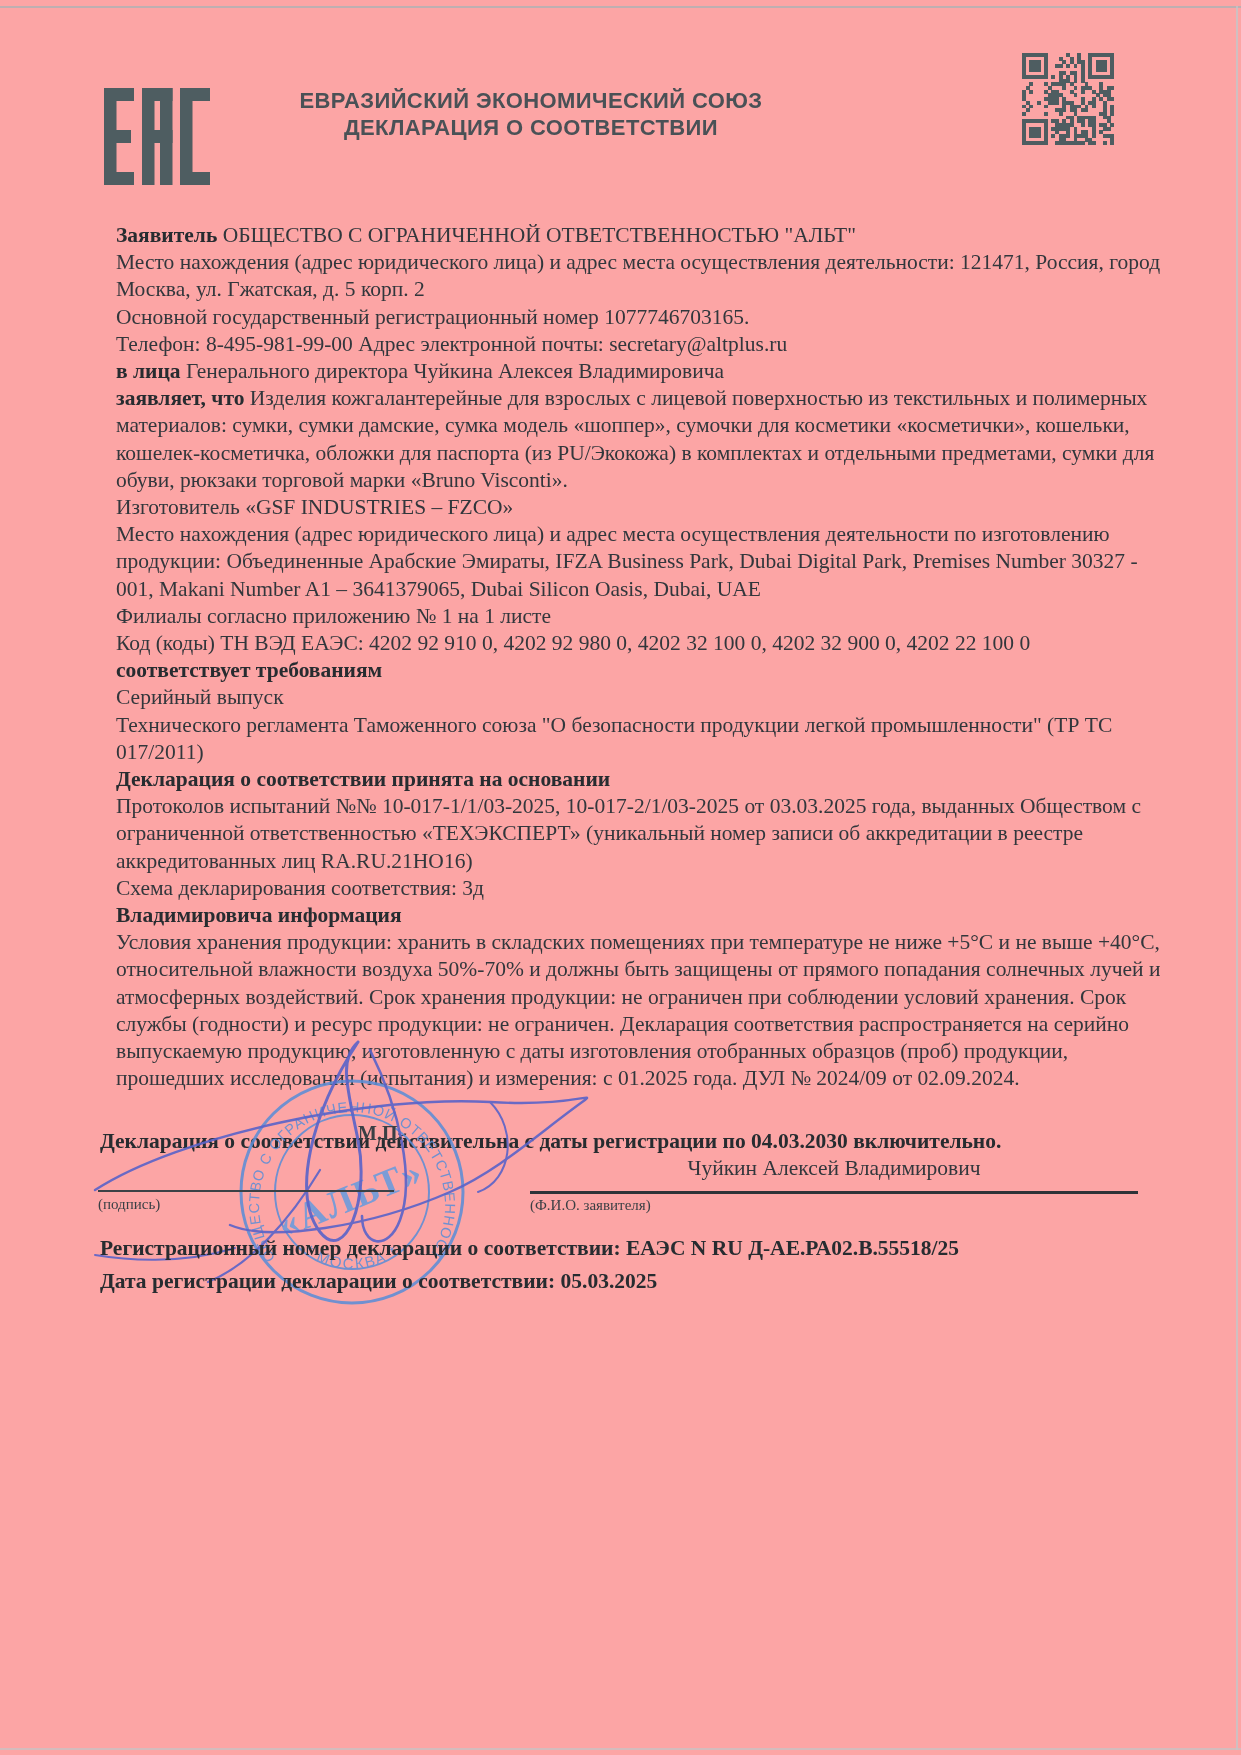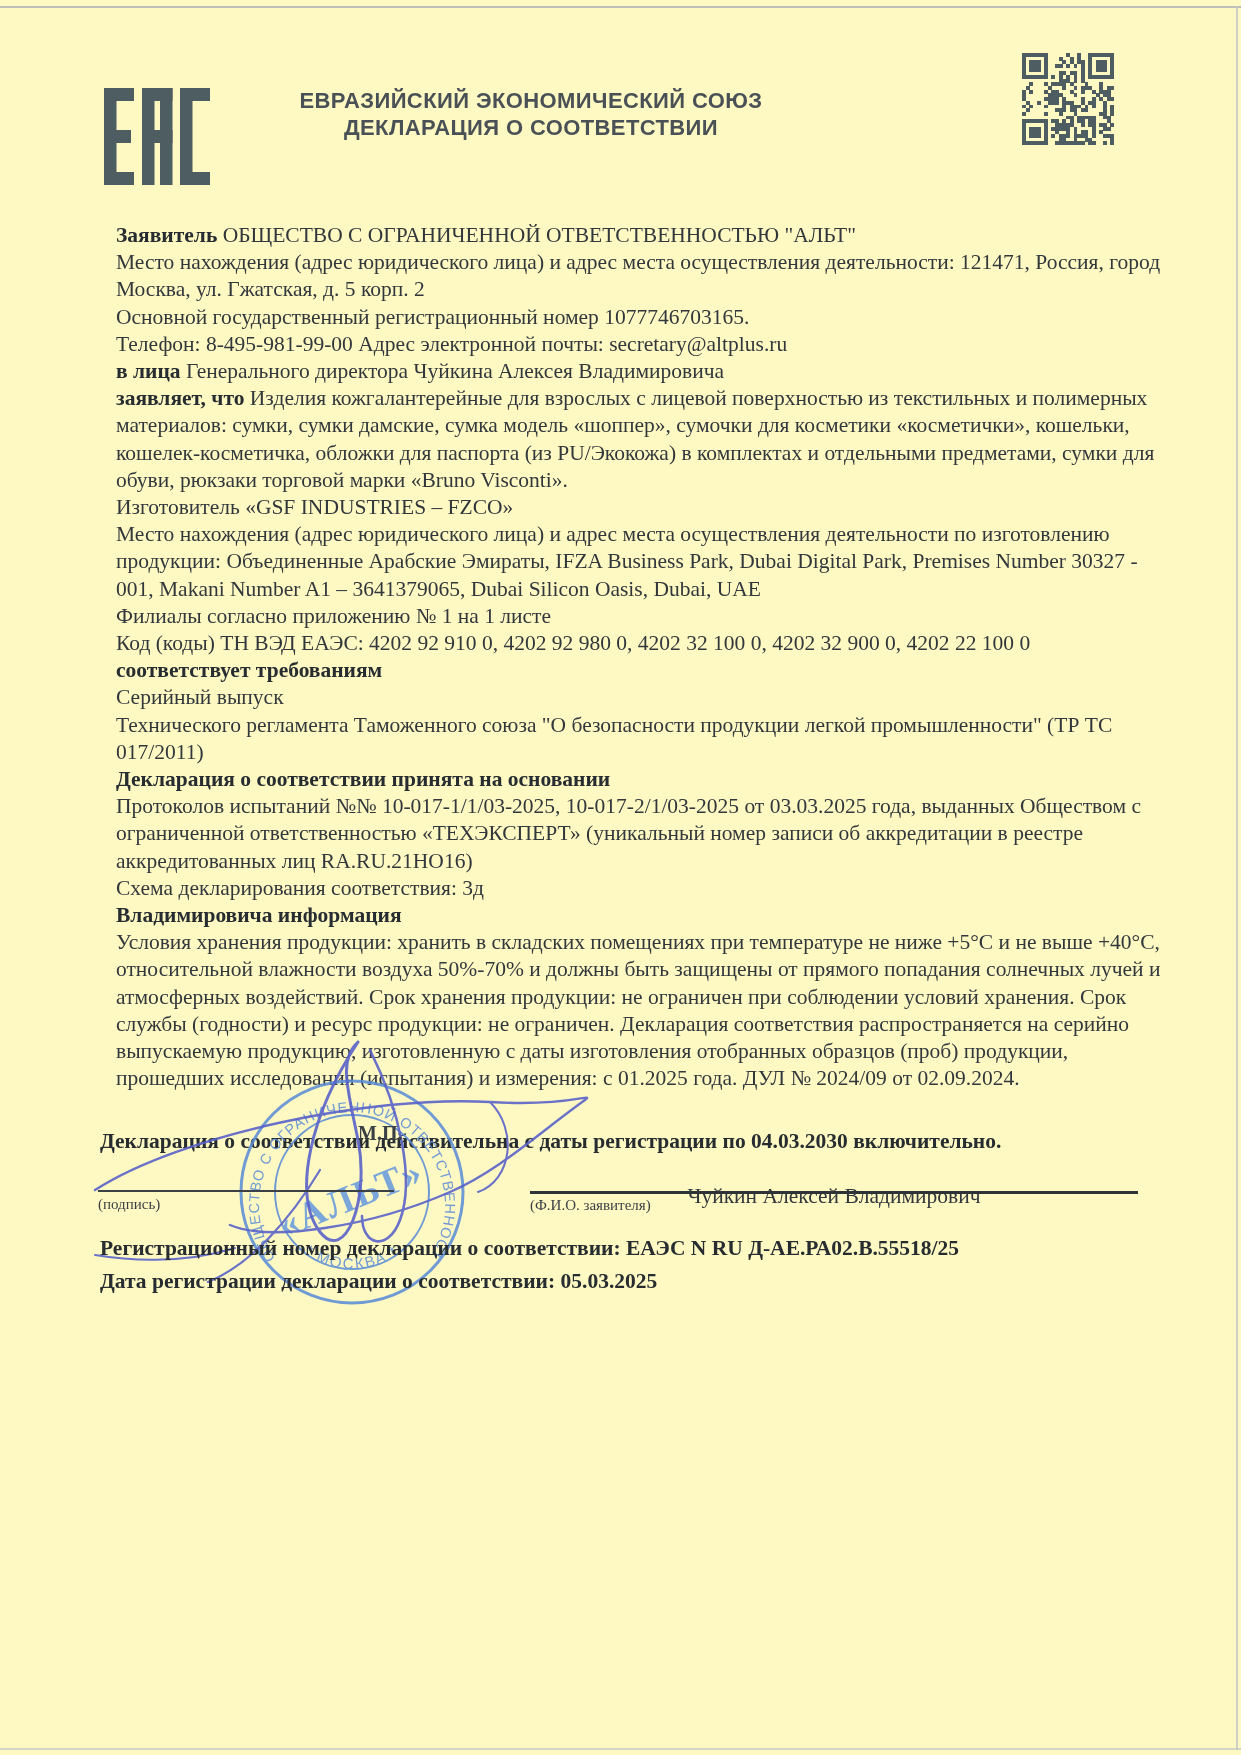--- a/index.html
+++ b/index.html
@@ -1,19 +1,19 @@
 <!DOCTYPE html>
 <html lang="ru"><head>
 <meta charset="utf-8">
 <style>
   html,body{margin:0;padding:0;background:#ffffff;}
   .page{
     position:relative;
     width:1241px;height:1755px;
-    background:#fef9c3;
+    background:#fca5a5;
     overflow:hidden;
     font-family:"Liberation Serif","DejaVu Serif",serif;
   }
   
   .edge-top{position:absolute;left:0;top:6px;width:1241px;height:2px;background:#aeb2b4;opacity:.8;}
   .edge-right{position:absolute;left:1236px;top:6px;width:2px;height:1744px;background:#c3c6c8;opacity:.8;}
   .edge-bottom{position:absolute;left:0;top:1748px;width:1241px;height:2px;background:#c3c6c8;opacity:.7;}
 
   .eac-logo{position:absolute;left:104px;top:88px;}
   .doc-title{
@@ -30,21 +30,21 @@
     font-size:21.5px;line-height:27.2px;color:#32373c;
   }
   .doc-body p{margin:0;}
   .doc-body b{color:#272c30;}
 
   .validity{
     position:absolute;left:100px;top:1129px;width:1060px;
     font-size:21.5px;font-weight:bold;color:#272c30;
   }
 
-  .fio-name{position:absolute;left:530px;top:1156px;width:608px;text-align:center;font-size:21.5px;color:#32373c;margin-top:28px;}
+  .fio-name{position:absolute;left:530px;top:1156px;width:608px;text-align:center;font-size:21.5px;color:#32373c;}
   .mp-label{position:absolute;left:358px;top:1122px;font-size:20px;color:#3a3f44;font-weight:bold;}
   .sign-line{position:absolute;left:98px;top:1190px;width:296px;height:2px;background:#3c4146;}
   .fio-line{position:absolute;left:530px;top:1191px;width:608px;height:2.5px;background:#2e3338;}
   .sign-caption{position:absolute;left:98px;top:1196px;width:296px;text-align:left;font-size:15px;color:#3a3f44;}
   .fio-caption{position:absolute;left:530px;top:1197px;width:608px;text-align:left;font-size:15px;color:#3a3f44;}
 
   .reg-number{position:absolute;left:100px;top:1236px;width:1070px;font-size:21.5px;font-weight:bold;color:#272c30;}
   .reg-date{position:absolute;left:100px;top:1269px;width:1070px;font-size:21.5px;font-weight:bold;color:#272c30;}
 
   .stamp{position:absolute;left:232px;top:1072px;opacity:.88;}

